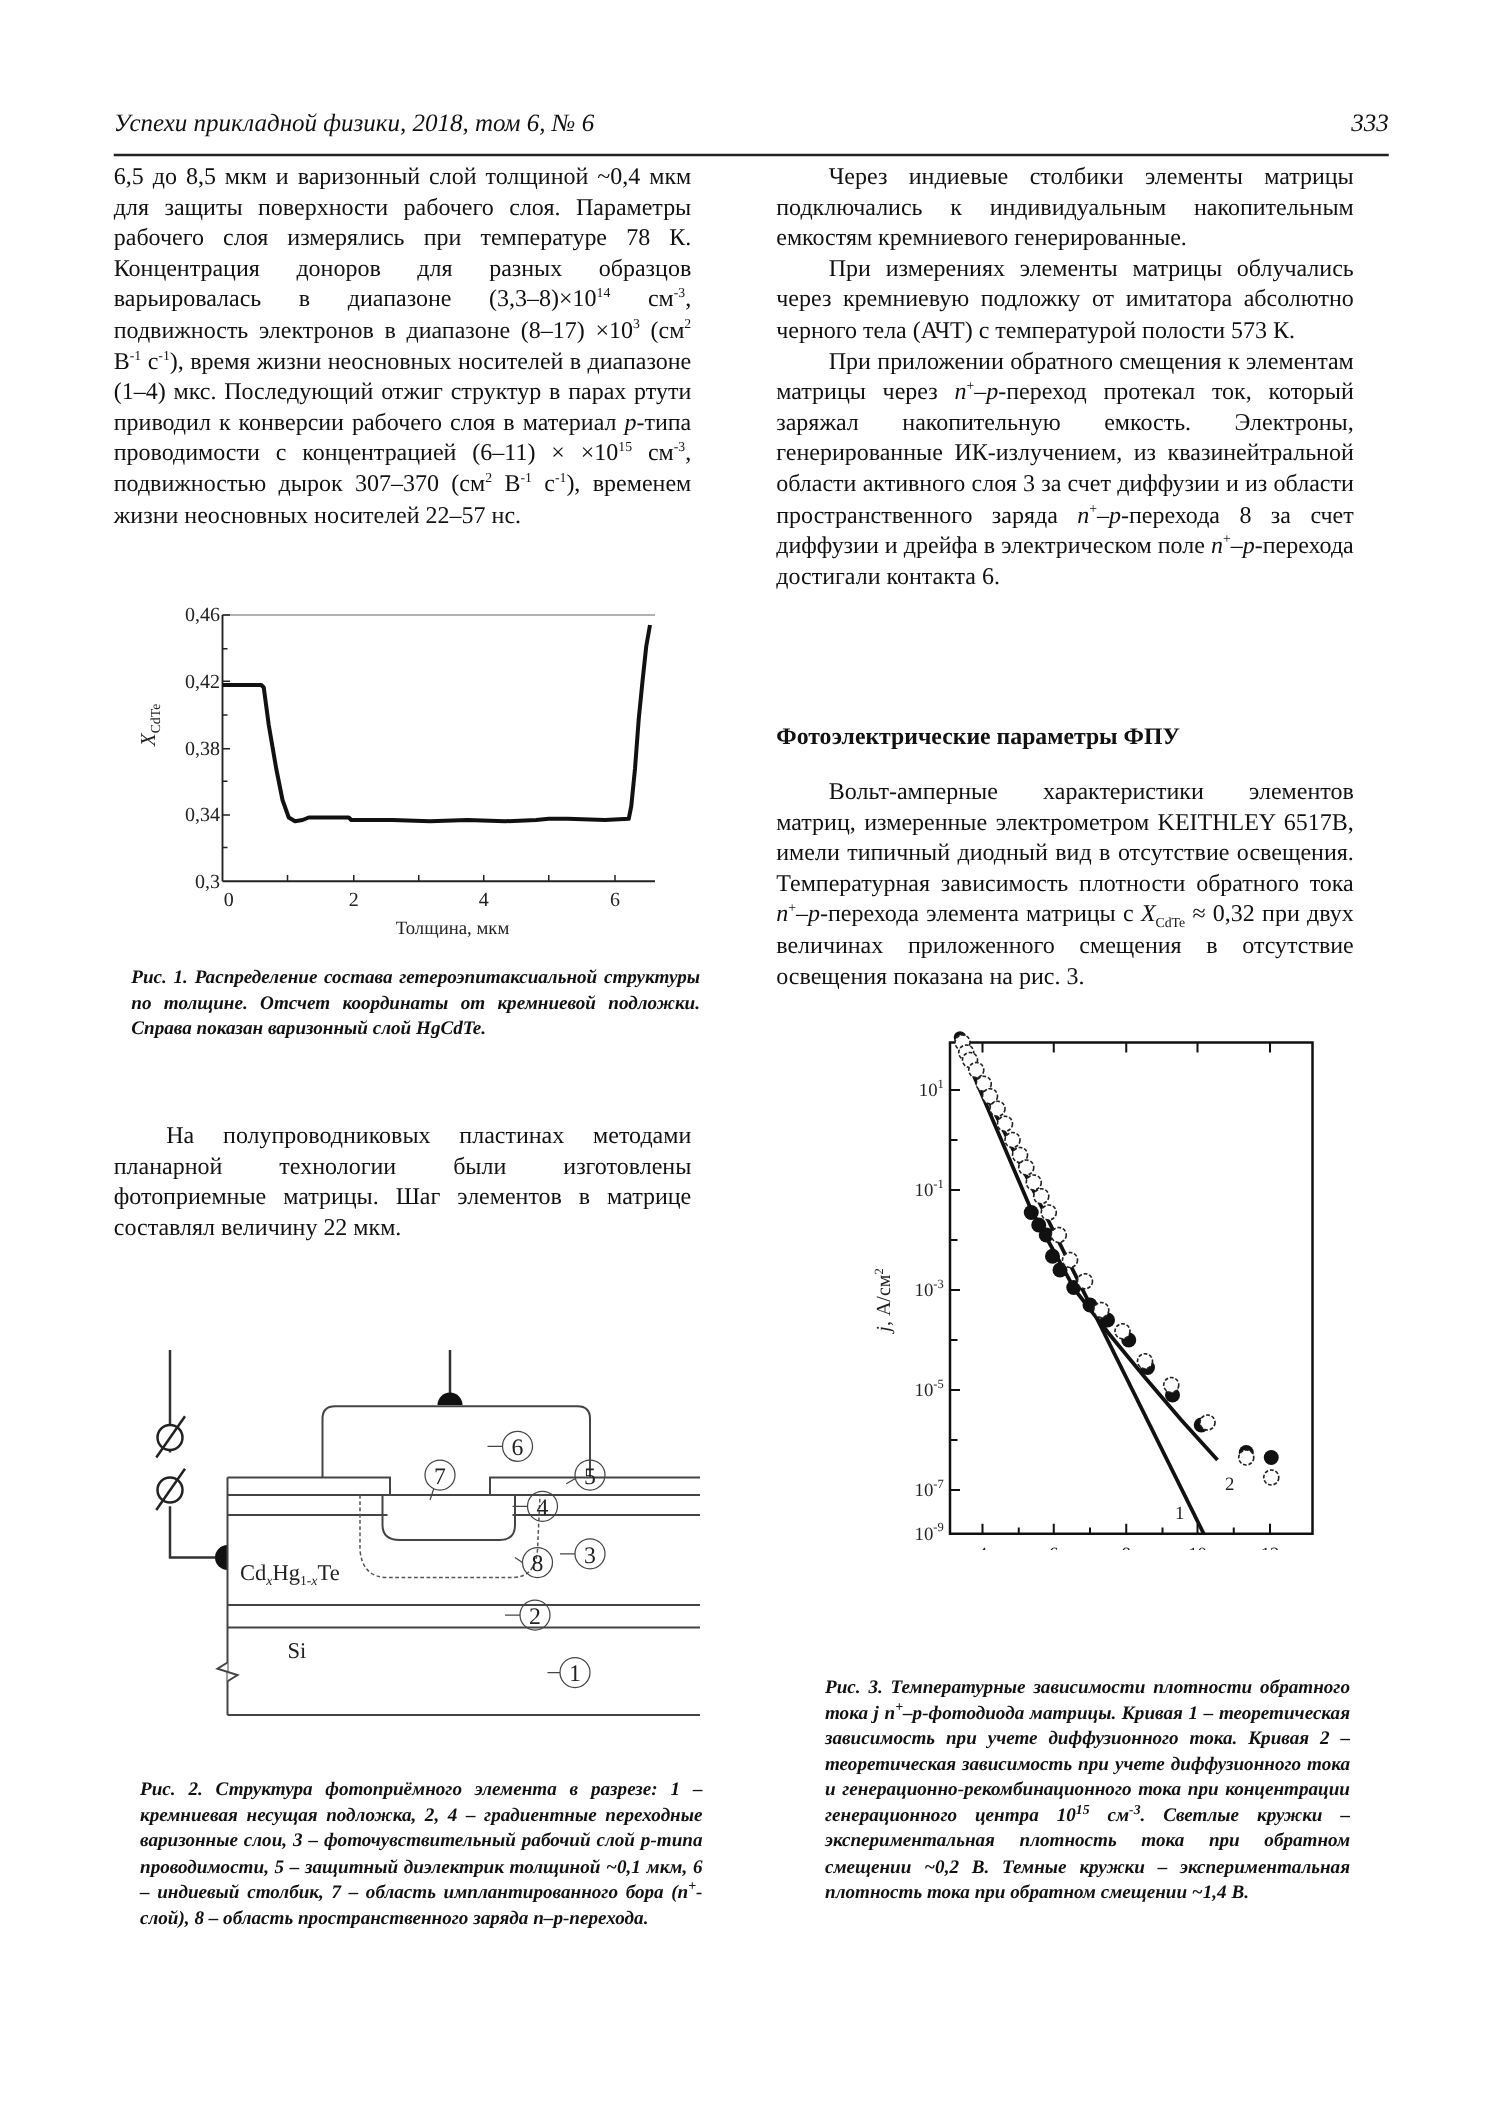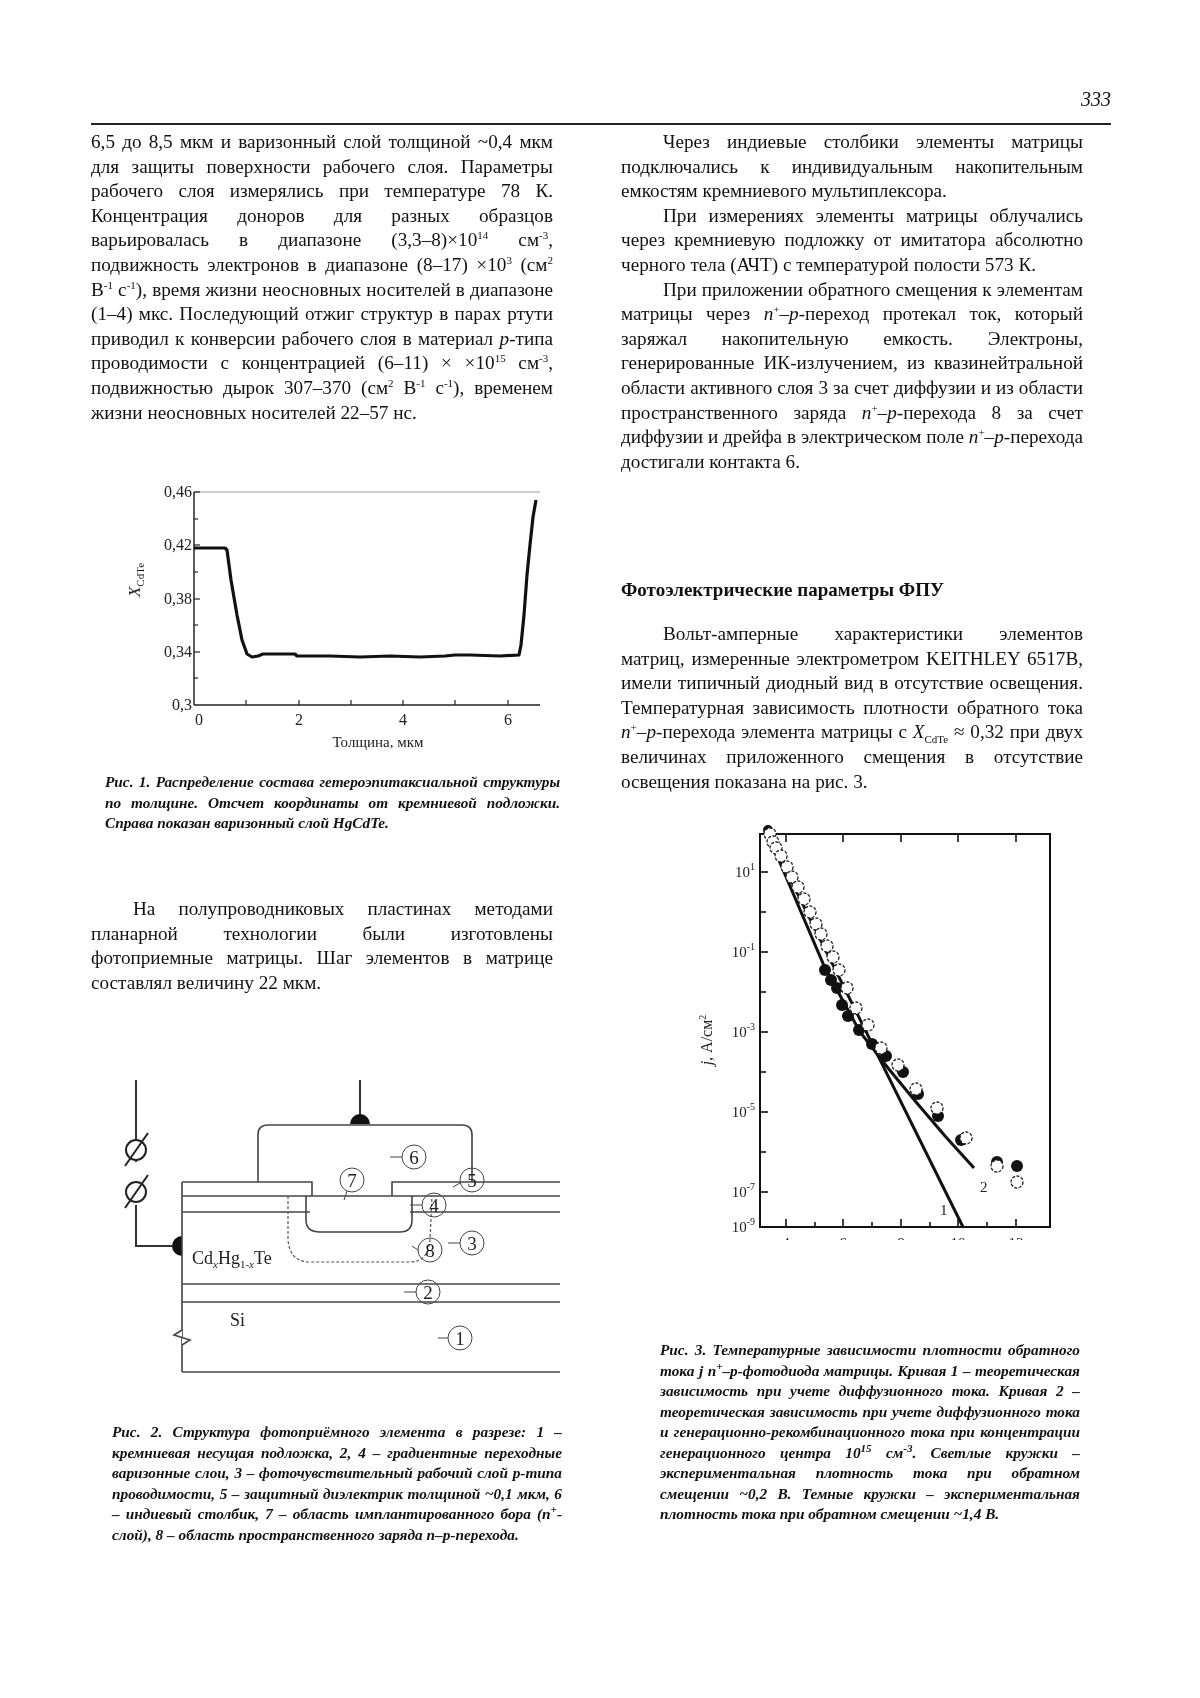--- a/index.html
+++ b/index.html
@@ -21,29 +21,30 @@
   sub { font-size:11px; vertical-align:sub; line-height:0; }
   .it { font-style:italic; }
 
   .figure { position:absolute; }
   svg text { font-family:"Liberation Serif", "DejaVu Serif", serif; }
 </style>
 </head>
 <body>
 
 <div class="header">
+  <span class="journal">Успехи прикладной физики, 2018, том 6, № 6</span>
   <span class="pageno">333</span>
 </div>
 <div class="header-rule"></div>
 
 <div class="col col-left" style="top:130px;">
   <p class="para"><span>6,5 до 8,5 мкм и варизонный слой толщиной ~0,4 мкм для защиты поверхности рабочего слоя. Параметры рабочего слоя измерялись при температуре 78 К. Концентрация доноров для разных образцов варьировалась в диапазоне (3,3–8)×10</span><sup>14</sup><span> см</span><sup>-3</sup><span>, подвижность электронов в диапазоне (8–17) ×10</span><sup>3</sup><span> (см</span><sup>2</sup><span> В</span><sup>-1</sup><span> с</span><sup>-1</sup><span>), время жизни неосновных носителей в диапазоне (1–4) мкс. Последующий отжиг структур в парах ртути приводил к конверсии рабочего слоя в материал </span><span class="it">p</span><span>-типа проводимости с концентрацией (6–11) × ×10</span><sup>15</sup><span> см</span><sup>-3</sup><span>, подвижностью дырок 307–370 (см</span><sup>2</sup><span> В</span><sup>-1</sup><span> с</span><sup>-1</sup><span>), временем жизни неосновных носителей 22–57 нс.</span></p>
 </div>
 
-<div class="figure" style="left:100px; top:455px; width:460px; height:330px;">
+<div class="figure" style="left:84px; top:455px; width:460px; height:330px;">
   <svg width="460" height="330" viewBox="0 0 460 330">
 
     <line x1="94" y1="37" x2="440" y2="37" stroke="#999" stroke-width="1.2"></line>
     <line x1="94" y1="37" x2="94" y2="250" stroke="#222" stroke-width="1.5"></line>
     <line x1="94" y1="250" x2="440" y2="250" stroke="#222" stroke-width="1.5"></line>
 
     <g stroke="#222" stroke-width="1.2">
       <line x1="94" y1="37" x2="100" y2="37"></line>
         <line x1="94" y1="64" x2="98" y2="64"></line>
       <line x1="94" y1="90" x2="100" y2="90"></line>
@@ -168,21 +169,21 @@
           <circle cx="320" cy="170" r="12" fill="none" stroke="#444"></circle>
           <text x="320" y="177">8</text>
         </g>
     </g>
   </svg>
 </div>
 
 <div class="col col-left caption" style="top:1422px; width:450px; left:112px;"><span>Рис. 2. Структура фотоприёмного элемента в разрезе: 1 – кремниевая несущая подложка, 2, 4 – градиентные переходные варизонные слои, 3 – фоточувствительный рабочий слой p-типа проводимости, 5 – защитный диэлектрик толщиной ~0,1 мкм, 6 – индиевый столбик, 7 – область имплантированного бора (n</span><sup>+</sup><span>-слой), 8 – область пространственного заряда n–p-перехода.</span></div>
 
 <div class="col col-right" style="top:130px;">
-  <p class="para indent">Через индиевые столбики элементы матрицы подключались к индивидуальным накопительным емкостям кремниевого мультиплексора.</p>
+  <p class="para indent">Через индиевые столбики элементы матрицы подключались к индивидуальным накопительным емкостям кремниевого генерированные.</p>
   <p class="para indent">При измерениях элементы матрицы облучались через кремниевую подложку от имитатора абсолютно черного тела (АЧТ) с температурой полости 573 К.</p>
   <p class="para indent"><span>При приложении обратного смещения к элементам матрицы через </span><span class="it">n</span><sup>+</sup><span class="it">–</span><span class="it">p</span><span>-переход протекал ток, который заряжал накопительную емкость. Электроны, генерированные ИК-излучением, из квазинейтральной области активного слоя 3 за счет диффузии и из области пространственного заряда </span><span class="it">n</span><sup>+</sup><span class="it">–</span><span class="it">p</span><span>-перехода 8 за счет диффузии и дрейфа в электрическом поле </span><span class="it">n</span><sup>+</sup><span class="it">–</span><span class="it">p</span><span>-перехода достигали контакта 6.</span></p>
 </div>
 
 <div class="col col-right section-title" style="top:578px;">Фотоэлектрические параметры ФПУ</div>
 
 <div class="col col-right" style="top:622px;">
   <p class="para indent"><span>Вольт-амперные характеристики элементов матриц, измеренные электрометром KEITHLEY 6517B, имели типичный диодный вид в отсутствие освещения. Температурная зависимость плотности обратного тока </span><span class="it">n</span><sup>+</sup><span class="it">–</span><span class="it">p</span><span>-перехода элемента матрицы с </span><span class="it">X</span><sub>CdTe</sub><span> ≈ 0,32 при двух величинах приложенного смещения в отсутствие освещения показана на рис. 3.</span></p>
 </div>
 

